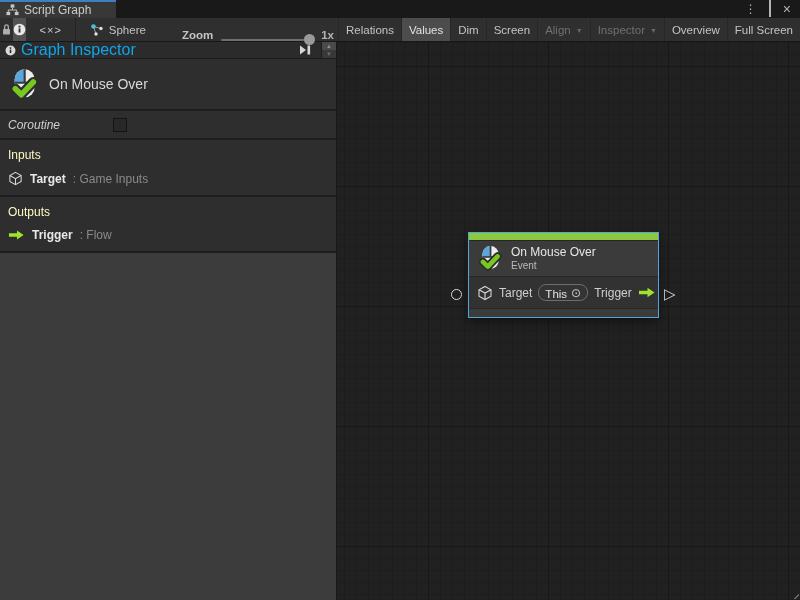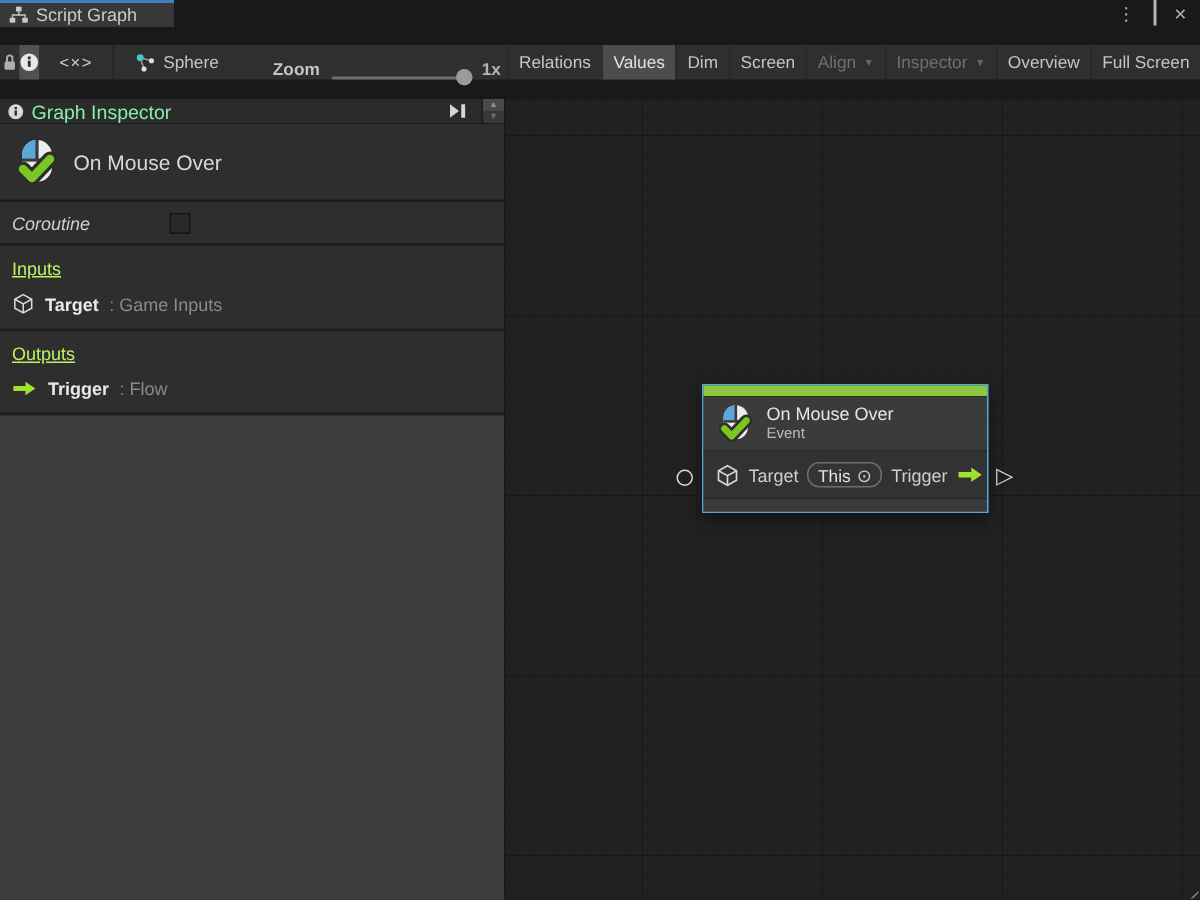--- a/index.html
+++ b/index.html
@@ -2,21 +2,21 @@
 <html><head>
 <meta charset="utf-8">
 <style>
   * { margin:0; padding:0; box-sizing:border-box; }
   html,body { width:800px; height:600px; overflow:hidden; }
   body {
     font-family:"Liberation Sans","DejaVu Sans",sans-serif;
     background:#191919; color:#c4c4c4; font-size:12px;
     -webkit-font-smoothing:antialiased;
   }
-  .window { width:800px; height:600px; display:flex; flex-direction:column; background:#191919;gap:12px; }
+  .window { width:800px; height:600px; display:flex; flex-direction:column; background:#191919; }
 
   
   .tabbar { height:18px; background:#191919; display:flex; align-items:stretch; flex:0 0 auto; }
   .tab {
     width:116px; background:#383838; border-top:2px solid #3F7FBF;
     display:flex; align-items:center; gap:5px; padding:0 6px; cursor:default;
   }
   .tab-label { color:#cbcbcb; font-size:12px; white-space:nowrap; }
   .tab-icon svg { display:block; }
   .win-controls { margin-left:auto; display:flex; align-items:center; gap:6px; padding-right:6px; }
@@ -48,34 +48,34 @@
 
   
   .main { flex:1; display:flex; min-height:0; }
 
   
   .inspector { width:337px; flex:0 0 auto; background:#3c3c3c; display:flex; flex-direction:column; border-right:1px solid #181818; }
   .insp-header {
     height:17px; background:#2b2b2b; border-bottom:1px solid #1c1c1c;
     display:flex; align-items:center; gap:5px; padding-left:5px; flex:0 0 auto;
   }
-  .insp-header-title { color:#86efac; font-size:13px; flex:1; }
+  .insp-header-title { color:#0ea5e9; font-size:16px; flex:1; }
   .dock-btn { padding:0 4px; display:flex; align-items:center; }
   .scroll-col { width:15px; align-self:stretch; display:flex; flex-direction:column; border-left:1px solid #1c1c1c; }
   .scroll-cell { flex:1; display:flex; align-items:center; justify-content:center; font-size:6px; }
   .scroll-cell.up { background:#4a4a4a; color:#8f8f8f; }
   .scroll-cell.down { background:#383838; color:#6b6b6b; }
 
   .insp-section { background:#2e2e2e; border-bottom:2px solid #1e1e1e; flex:0 0 auto; }
   .unit-title-block { display:flex; align-items:center; gap:9px; padding:9px 8px; height:52px; }
   .unit-title { font-size:14px; color:#d8d8d8; }
   .coroutine-row { display:flex; align-items:center; height:29px; padding:0 8px; }
   .coroutine-label { color:#cfcfcf;font-style:italic; }
   .checkbox { width:14px; height:14px; background:#282828; border:1px solid #151515; margin-left:53px; }
-  .section-heading { color:#bef264; padding:8px 8px 5px 8px;text-decoration:underline; }
+  .section-heading { color:#fef9c3; padding:8px 8px 5px 8px; }
   .port-row { display:flex; align-items:center; gap:7px; padding:4px 8px 9px 8px; }
   .port-name { font-weight:bold; color:#e8e8e8; }
   .port-type { color:#8a8a8a; }
   .insp-filler { flex:1; background:#3c3c3c; }
 
   
   .canvas {
     flex:1; position:relative; overflow:hidden;
     background-color:#212121;
     background-image:

